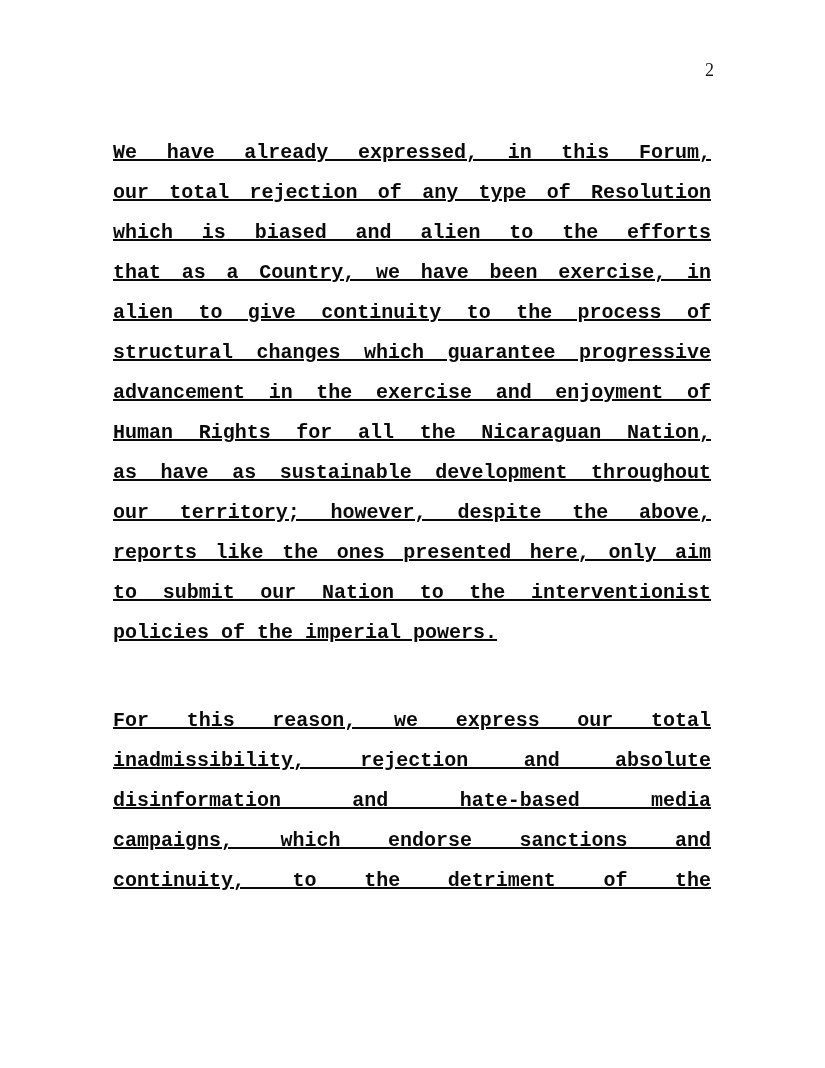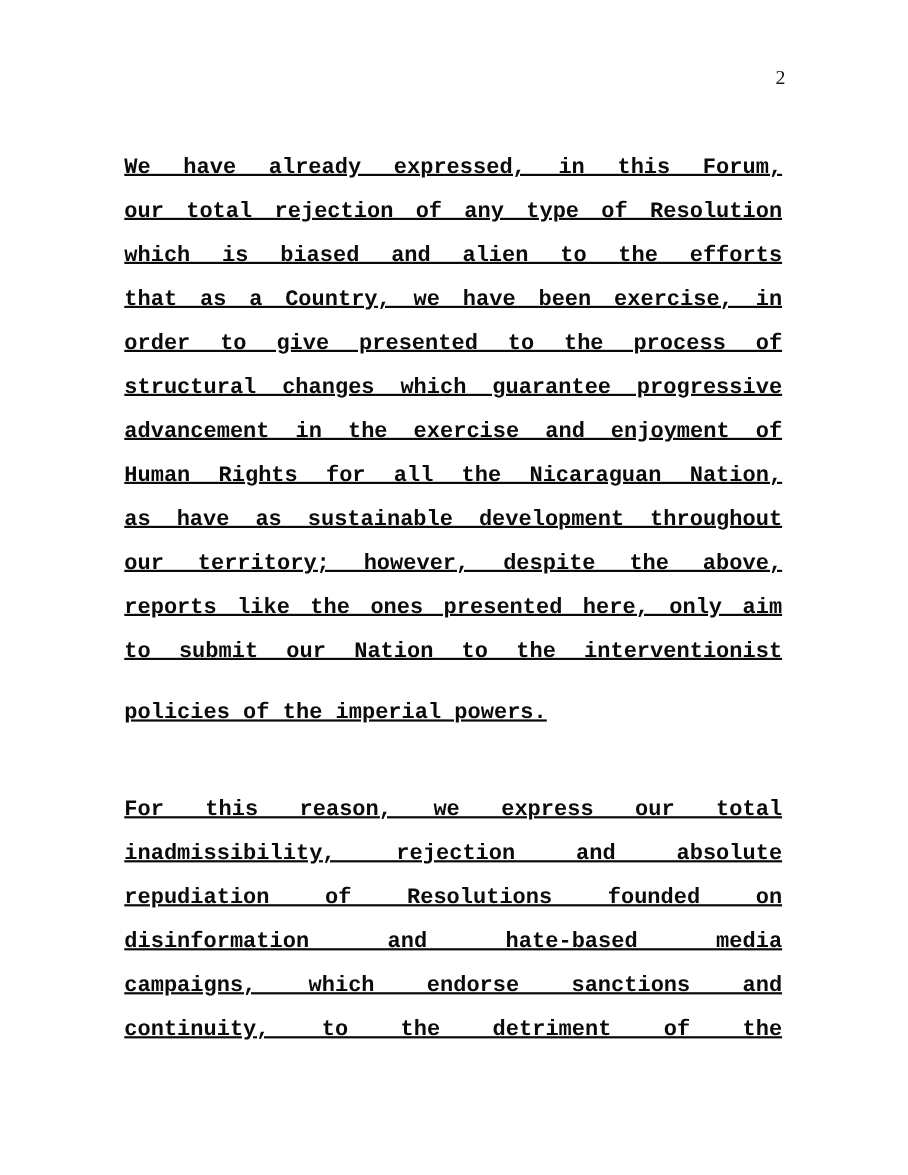--- a/index.html
+++ b/index.html
@@ -47,47 +47,45 @@
   .line {
     height: 40px;
     white-space: nowrap;
     text-align: justify;
     text-align-last: justify;
     -moz-text-align-last: justify;
   }
   .line.no-justify {
     text-align: right;
     text-align-last: left;
-    margin-top: 16px;
     -moz-text-align-last: left;
   }
 </style>
 </head>
 <body>
 
 <div class="page">
   <div class="page-number">2</div>
   <div class="body-text">
       <div class="paragraph">
         <div class="line">We have already expressed, in this Forum,</div>
         <div class="line">our total rejection of any type of Resolution</div>
         <div class="line">which is biased and alien to the efforts</div>
         <div class="line">that as a Country, we have been exercise, in</div>
-        <div class="line">order to give presented to the process of</div>
+        <div class="line">alien to give continuity to the process of</div>
         <div class="line">structural changes which guarantee progressive</div>
         <div class="line">advancement in the exercise and enjoyment of</div>
         <div class="line">Human Rights for all the Nicaraguan Nation,</div>
         <div class="line">as have as sustainable development throughout</div>
         <div class="line">our territory; however, despite the above,</div>
         <div class="line">reports like the ones presented here, only aim</div>
         <div class="line">to submit our Nation to the interventionist</div>
         <div class="line no-justify">policies of the imperial powers.</div>
       </div>
       <div class="paragraph">
         <div class="line">For this reason, we express our total</div>
         <div class="line">inadmissibility, rejection and absolute</div>
-        <div class="line">repudiation of Resolutions founded on</div>
         <div class="line">disinformation and hate-based media</div>
         <div class="line">campaigns, which endorse sanctions and</div>
         <div class="line">continuity, to the detriment of the</div>
       </div>
     </div>
 </div>
 
 </body></html>

